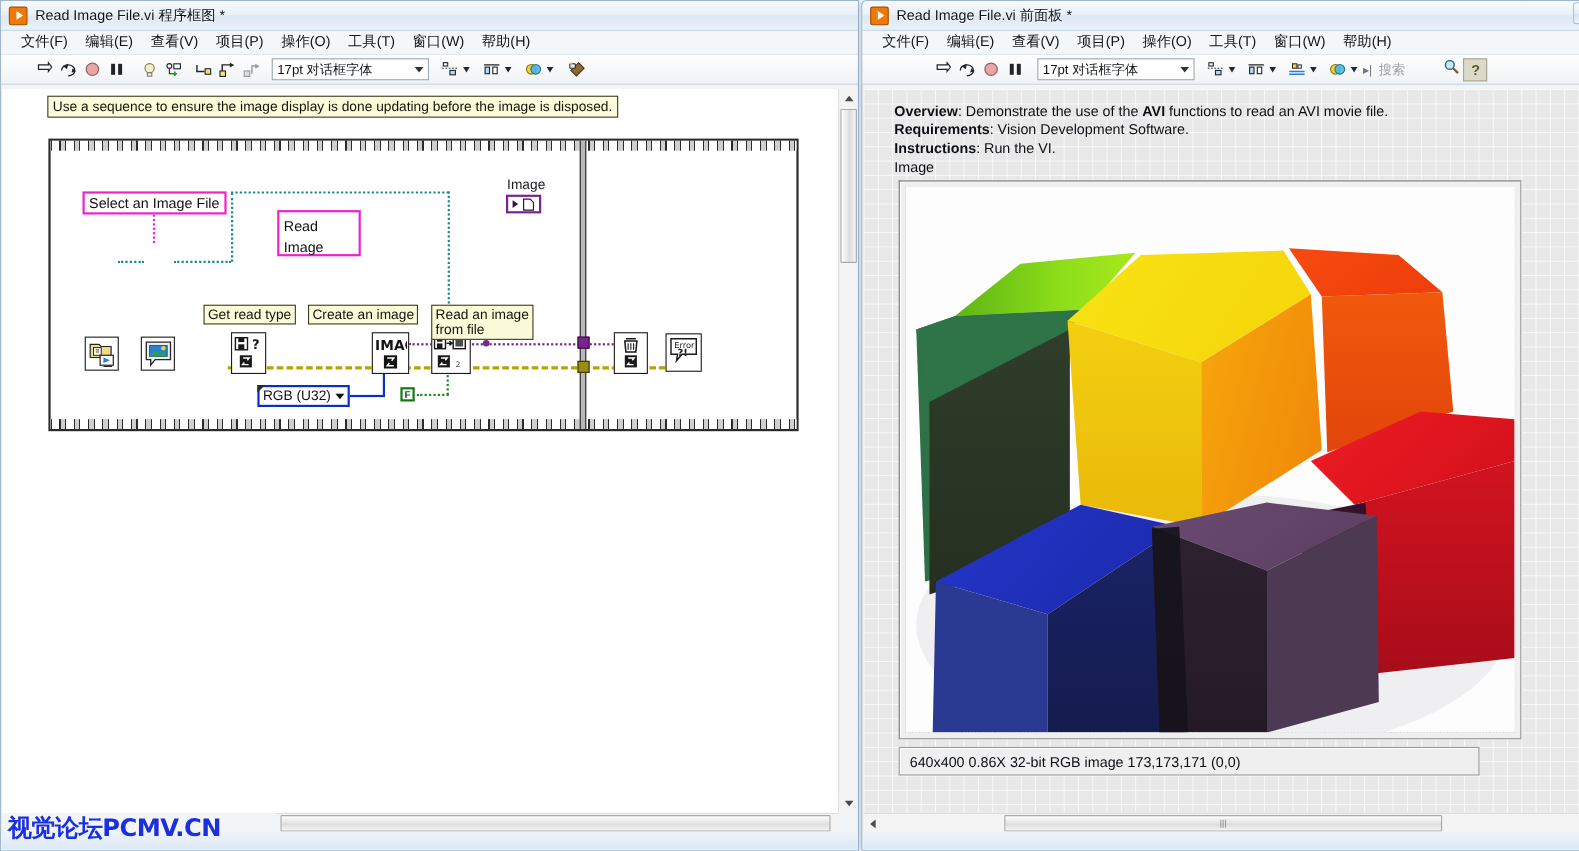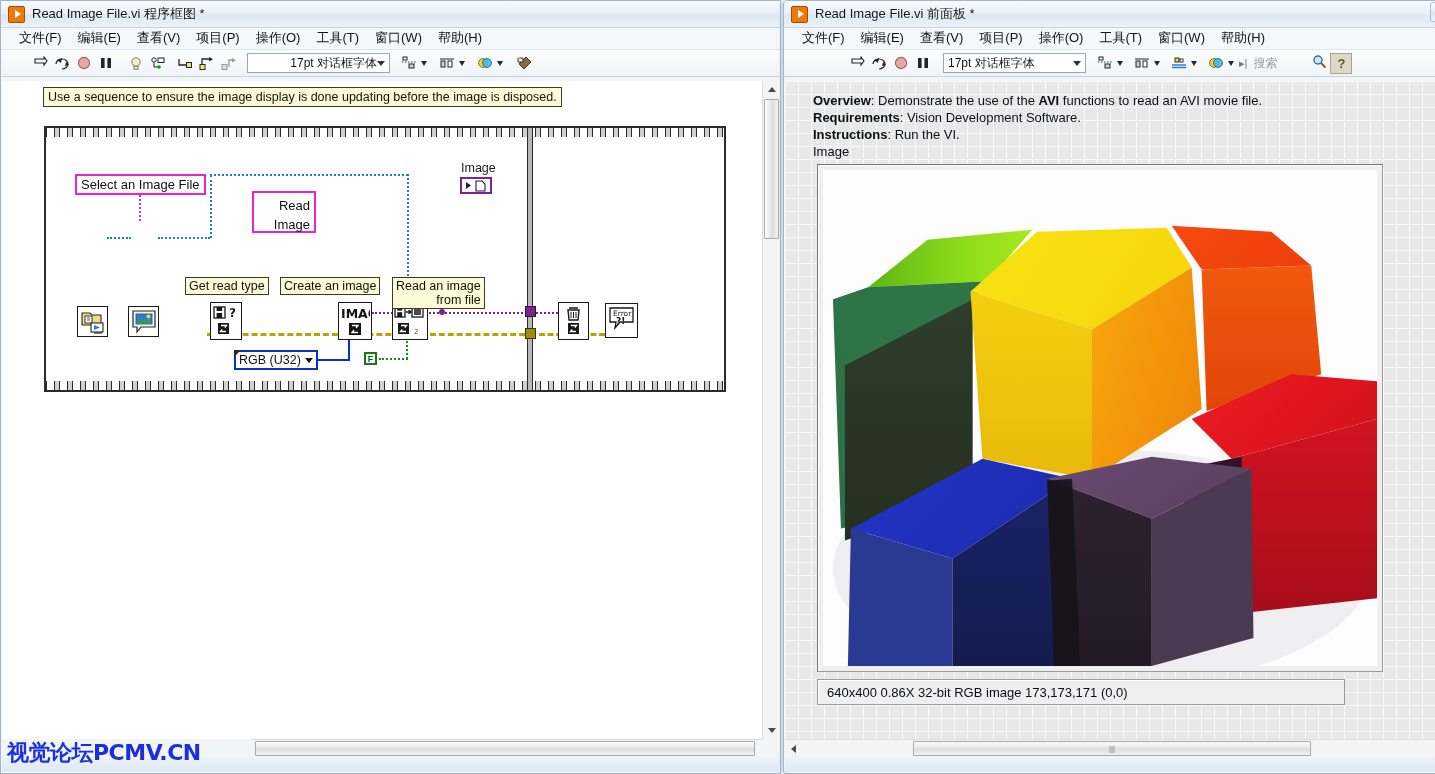--- a/index.html
+++ b/index.html
@@ -303,21 +303,21 @@
   .psgrid i { border: 0.5px solid #8a8a8a; }
   .psvi {
     width: 24px; height: 24px; margin-left: 2px;
     border: 1px solid #2a2a2a; background: #fff;
     display: flex; align-items: center; justify-content: center;
   }
 </style>
 </head>
 <body>
 
-<div class="window" style="left:0px; top:0px; width:781px; height:774px; border-radius:0;text-align:right;">
+<div class="window" style="left:0px; top:0px; width:781px; height:774px; border-radius:0;">
 
   <div class="titlebar">
     <span class="vi-ico"></span>
     <span class="title-text">Read Image File.vi 程序框图 *</span>
   </div>
 
   <div class="menubar">
     <div class="menu-item">文件(F)</div>
     <div class="menu-item">编辑(E)</div>
     <div class="menu-item">查看(V)</div>
@@ -544,21 +544,21 @@
     <div class="node" style="left:603px; top:222px; width:33px; height:35px;">
       <svg width="29" height="31" viewBox="0 0 29 31">
         <path d="M3 3 L26 3 L26 17 L13 17 L8 23 L9 17 L3 17 Z" fill="#ffffff" stroke="#191919" stroke-width="1.3"></path>
         <text x="6" y="11" font-family="DejaVu Sans, sans-serif" font-size="7.5" fill="#191919">Error</text>
         <text x="9" y="18.5" font-family="DejaVu Sans, sans-serif" font-size="9" font-weight="bold" fill="#191919">?!</text>
       </svg>
     </div>
 
     <div class="pink-lbl" style="left:73px; top:93px;">Select an Image File</div>
 
-    <div class="pink-lbl" style="left:250px; top:110px; width:64px; height:42px; line-height:19px; padding-top:3px;">Read
+    <div class="pink-lbl" style="left:250px; top:110px; width:76px; height:42px; line-height:19px; padding-top:3px;">Read
 Image</div>
 
     <div class="sm-lbl" style="left:459px; top:80px;">Image</div>
 
     <div class="ind-img" style="left:458px; top:96px; width:32px; height:17px;">
       <svg width="8" height="9" viewBox="0 0 8 9">
             <path d="M1 1 L6 4.5 L1 8 Z" fill="#3a0e47"></path>
           </svg>
       <svg width="11" height="12" viewBox="0 0 11 12">
             <path d="M1 1 L7 1 L10 4 L10 11 L1 11 Z" fill="#ffffff" stroke="#3a0e47" stroke-width="1.1"></path>

